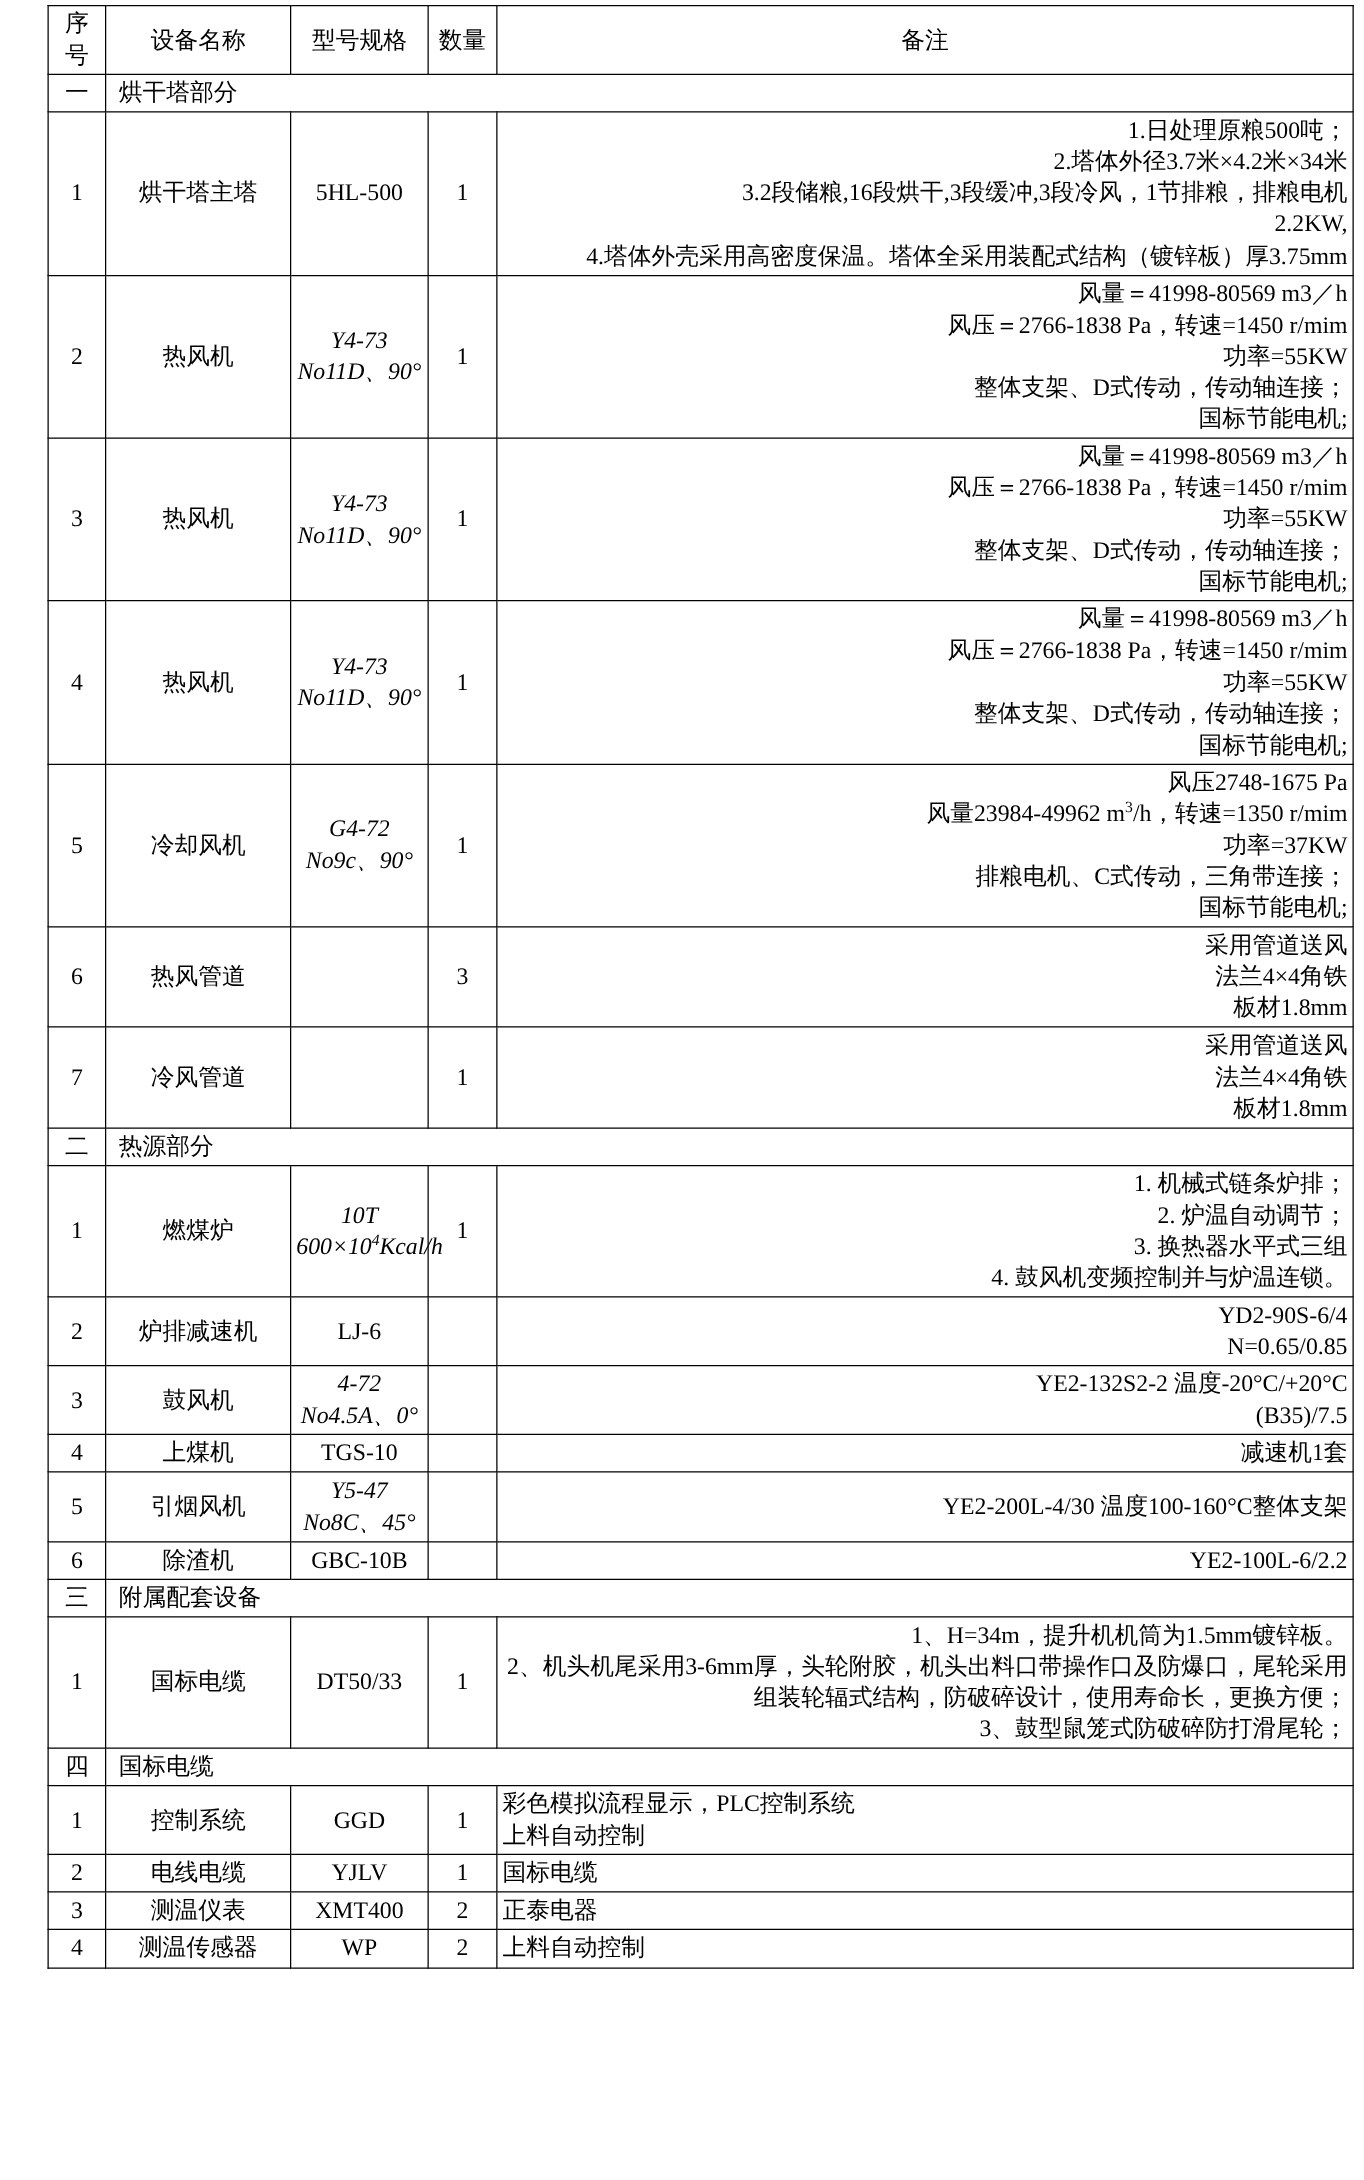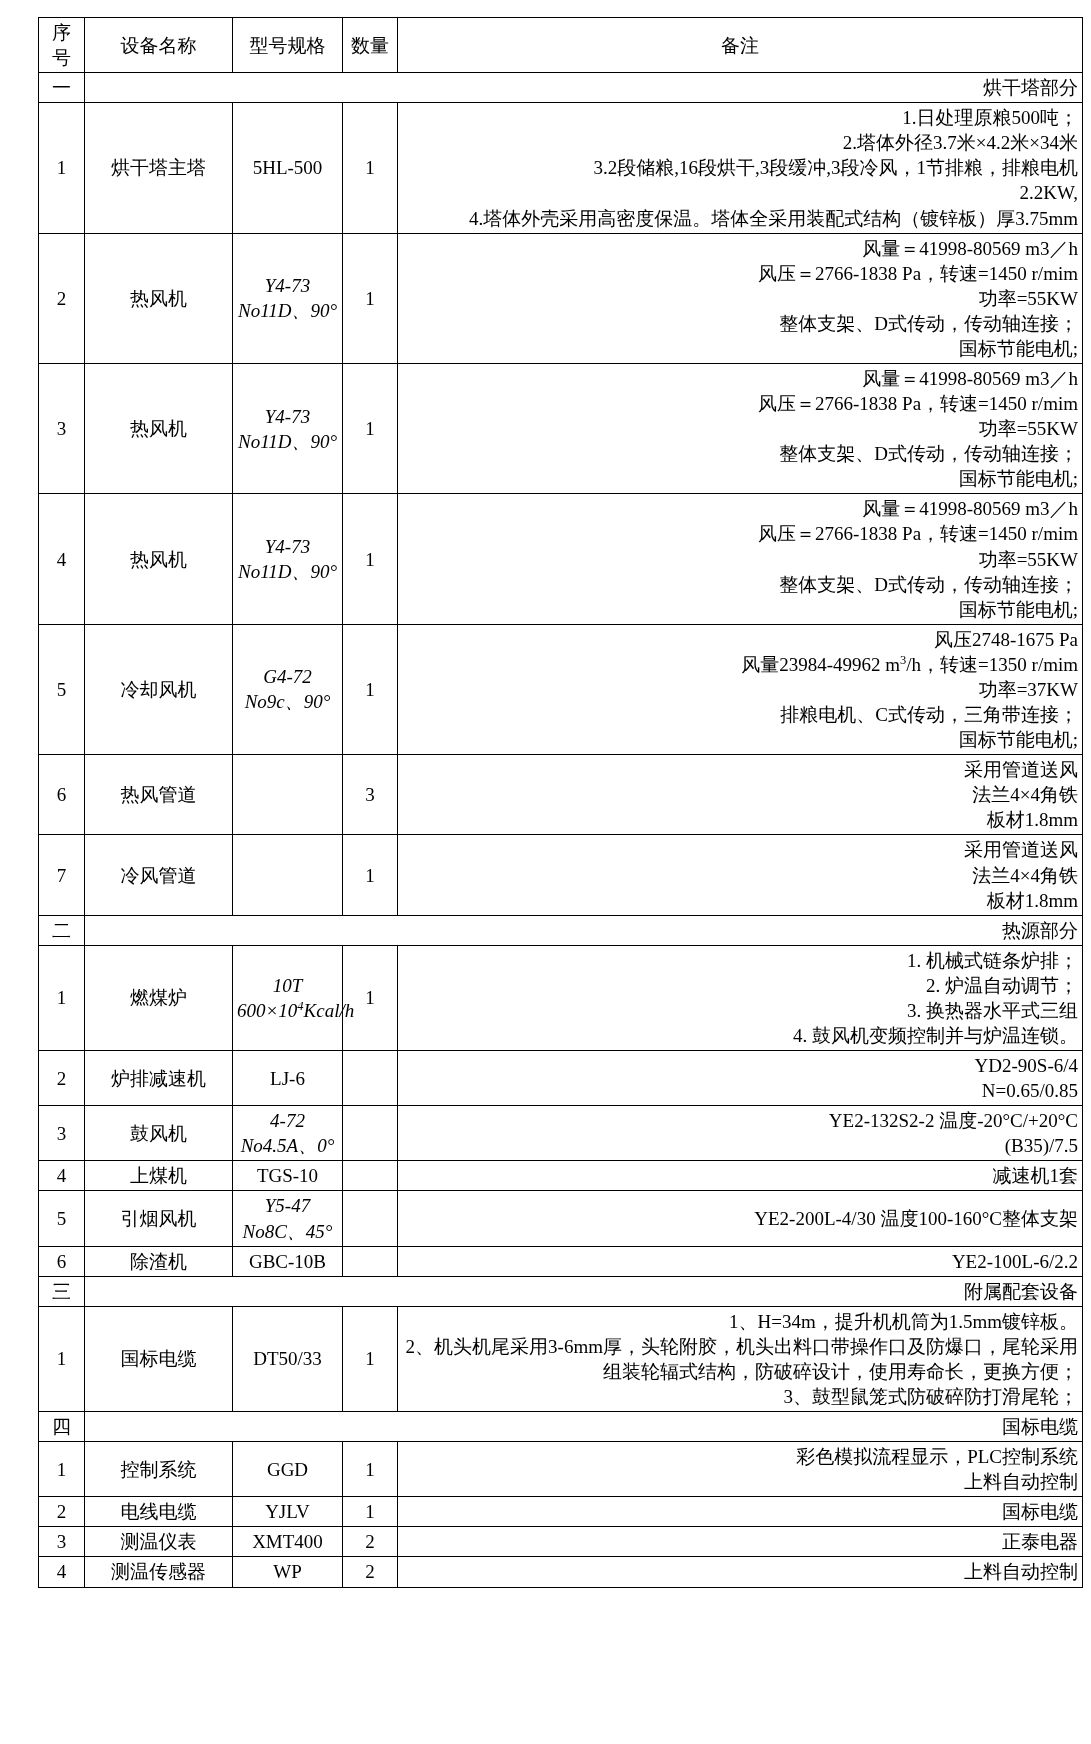--- a/index.html
+++ b/index.html
@@ -17,21 +17,20 @@
     width: 1091px;
     height: 1744px;
     position: relative;
     box-sizing: border-box;
     padding: 4px 10px 4px 38px;
   }
   table.spec {
     border-collapse: collapse;
     width: 1044px;
     table-layout: fixed;
-    margin-top: 13px;
   }
   table.spec td {
     border: 1px solid #000000;
     padding: 2px 4px;
     vertical-align: middle;
     font-size: 19px;
     line-height: 1.32;
   }
   col.c-no     { width: 46px; }
   col.c-name   { width: 148px; }
@@ -45,24 +44,24 @@
     padding: 4px 2px;
   }
   .ctr { text-align: center; }
 
   
   .section td {
     font-size: 20px;
     padding: 3px 6px;
   }
   .section .sec-num { text-align: center; }
-  .section .sec-title { text-align: right; padding-left: 10px; }
+  .section .sec-title { text-align: left; padding-left: 10px; }
 
   .remark { text-align: right; padding-left: 8px; }
-  .remark-c { text-align: right; }
+  .remark-c { text-align: left; }
 
   .nowrapish { white-space: pre-line; }
 
   .model-2l { line-height: 1.3; font-style: italic; }
 
   sup { font-size: 0.66em; vertical-align: super; line-height: 0; }
 </style>
 </head>
 <body>
 

